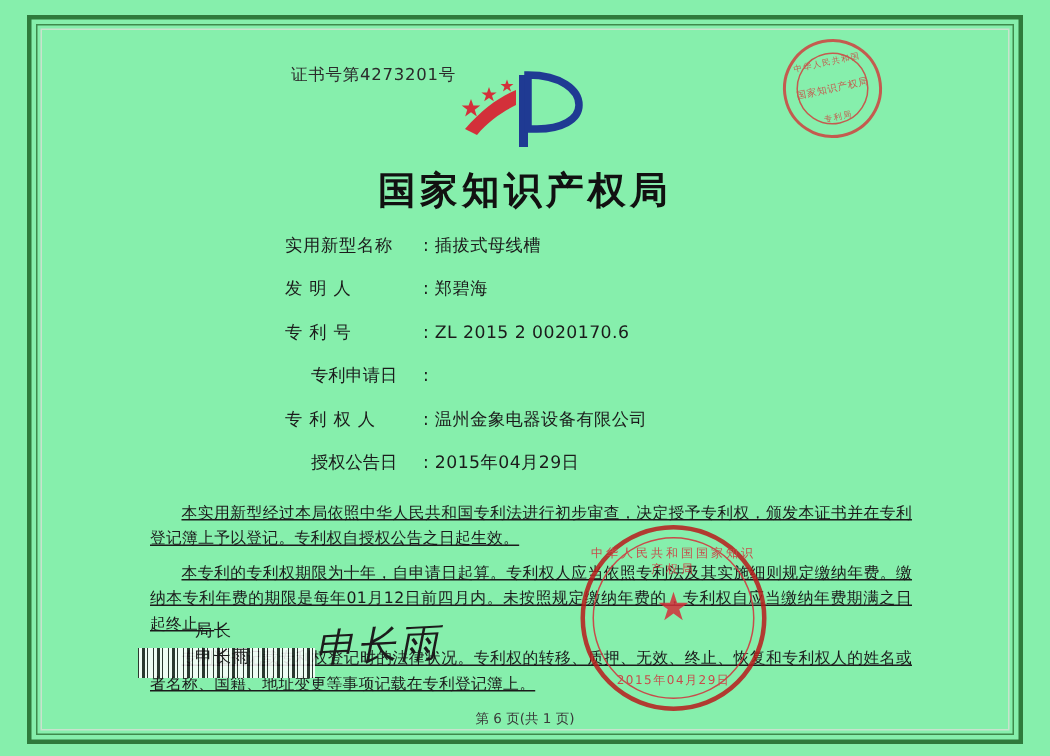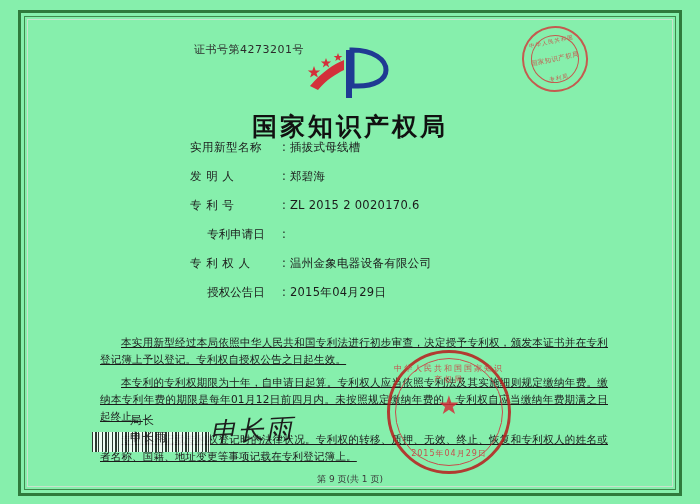--- a/index.html
+++ b/index.html
@@ -133,21 +133,21 @@
     font-weight: bold;
     color: #111;
     letter-spacing: 3px;
     font-family: "DejaVu Sans", "Liberation Sans", sans-serif;
   }
 
   
   .fields {
     position: absolute;
     left: 156px;
-    top: 116px;
+    top: 132px;
     right: 40px;
   }
   .field-row {
     display: flex;
     align-items: baseline;
     margin-bottom: 14px;
     font-size: 11.5px;
     color: #1b1b1b;
   }
   .field-label {
@@ -365,16 +365,16 @@
 
     <div class="sig-hand">申长雨</div>
 
     <div class="big-seal">
       <div class="inner-ring"></div>
       <div class="arc-top">中华人民共和国国家知识产权局</div>
       <div class="star">★</div>
       <div class="arc-bottom">2015年04月29日</div>
     </div>
 
-    <div class="page-footer">第 9 页(共 1 页)</div>
+    <div class="page-footer">第 6 页(共 1 页)</div>
 
   </div>
 </div>
 
 </body></html>

